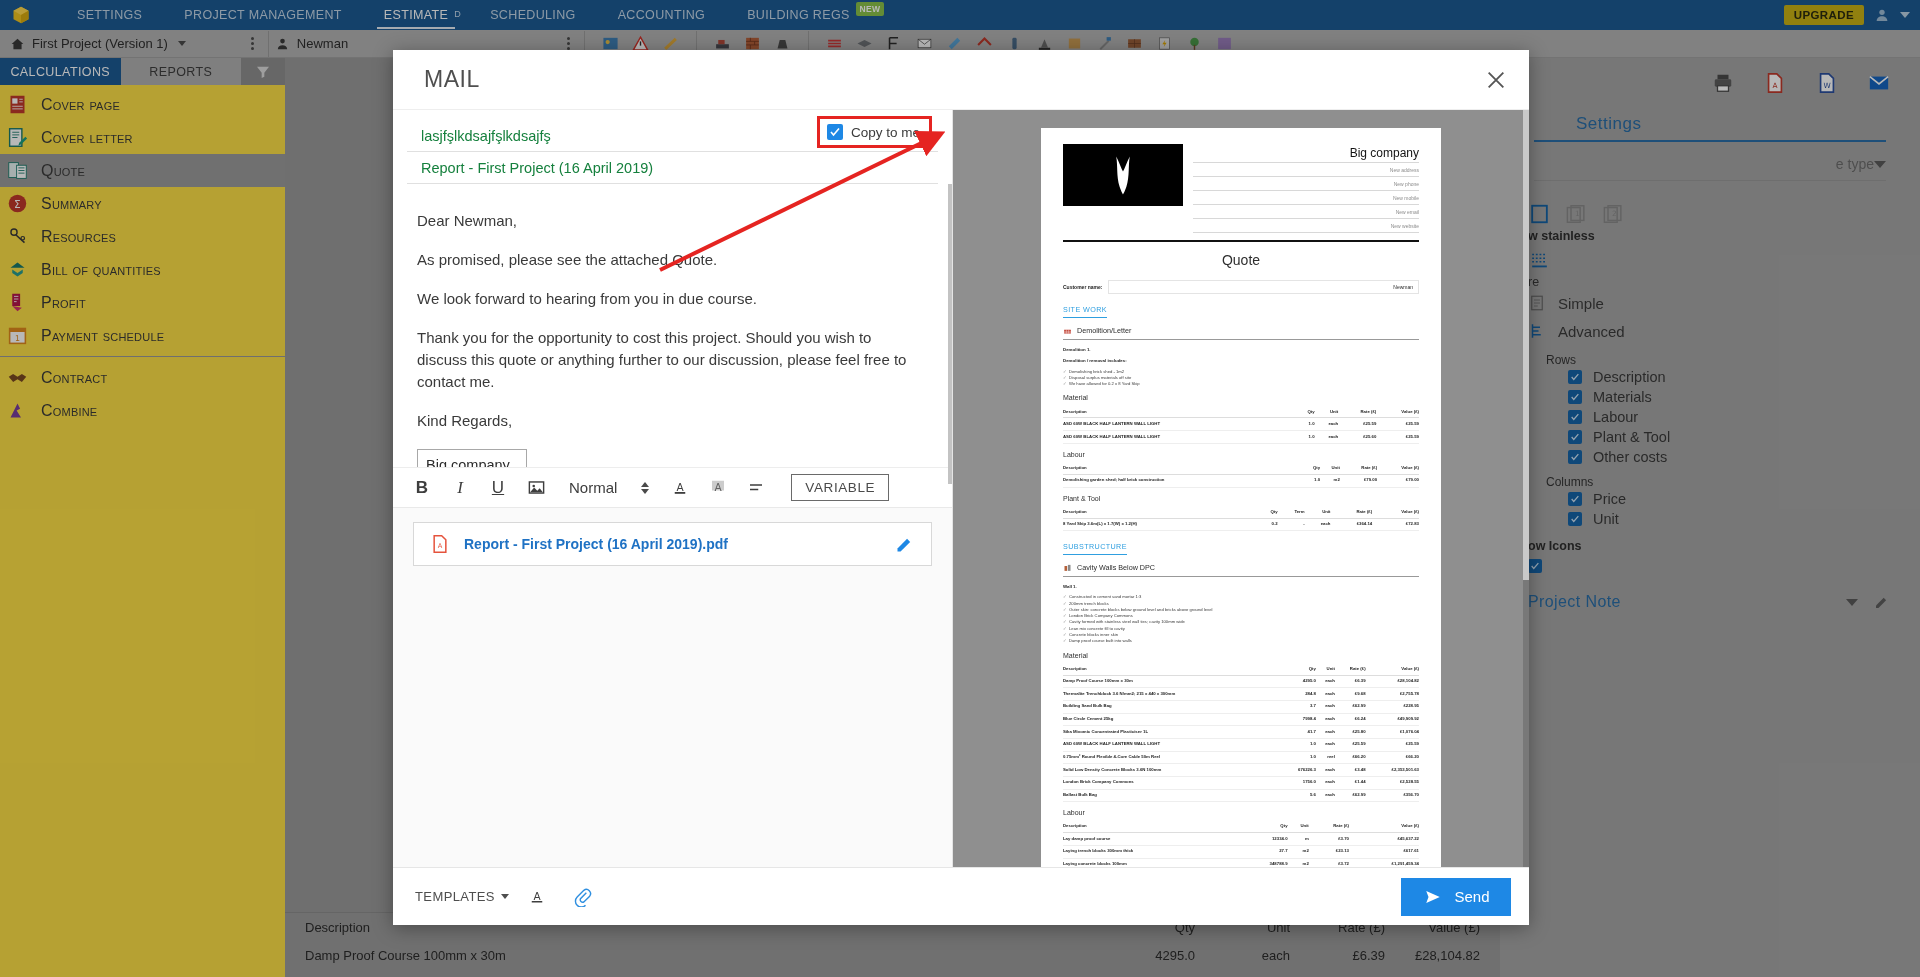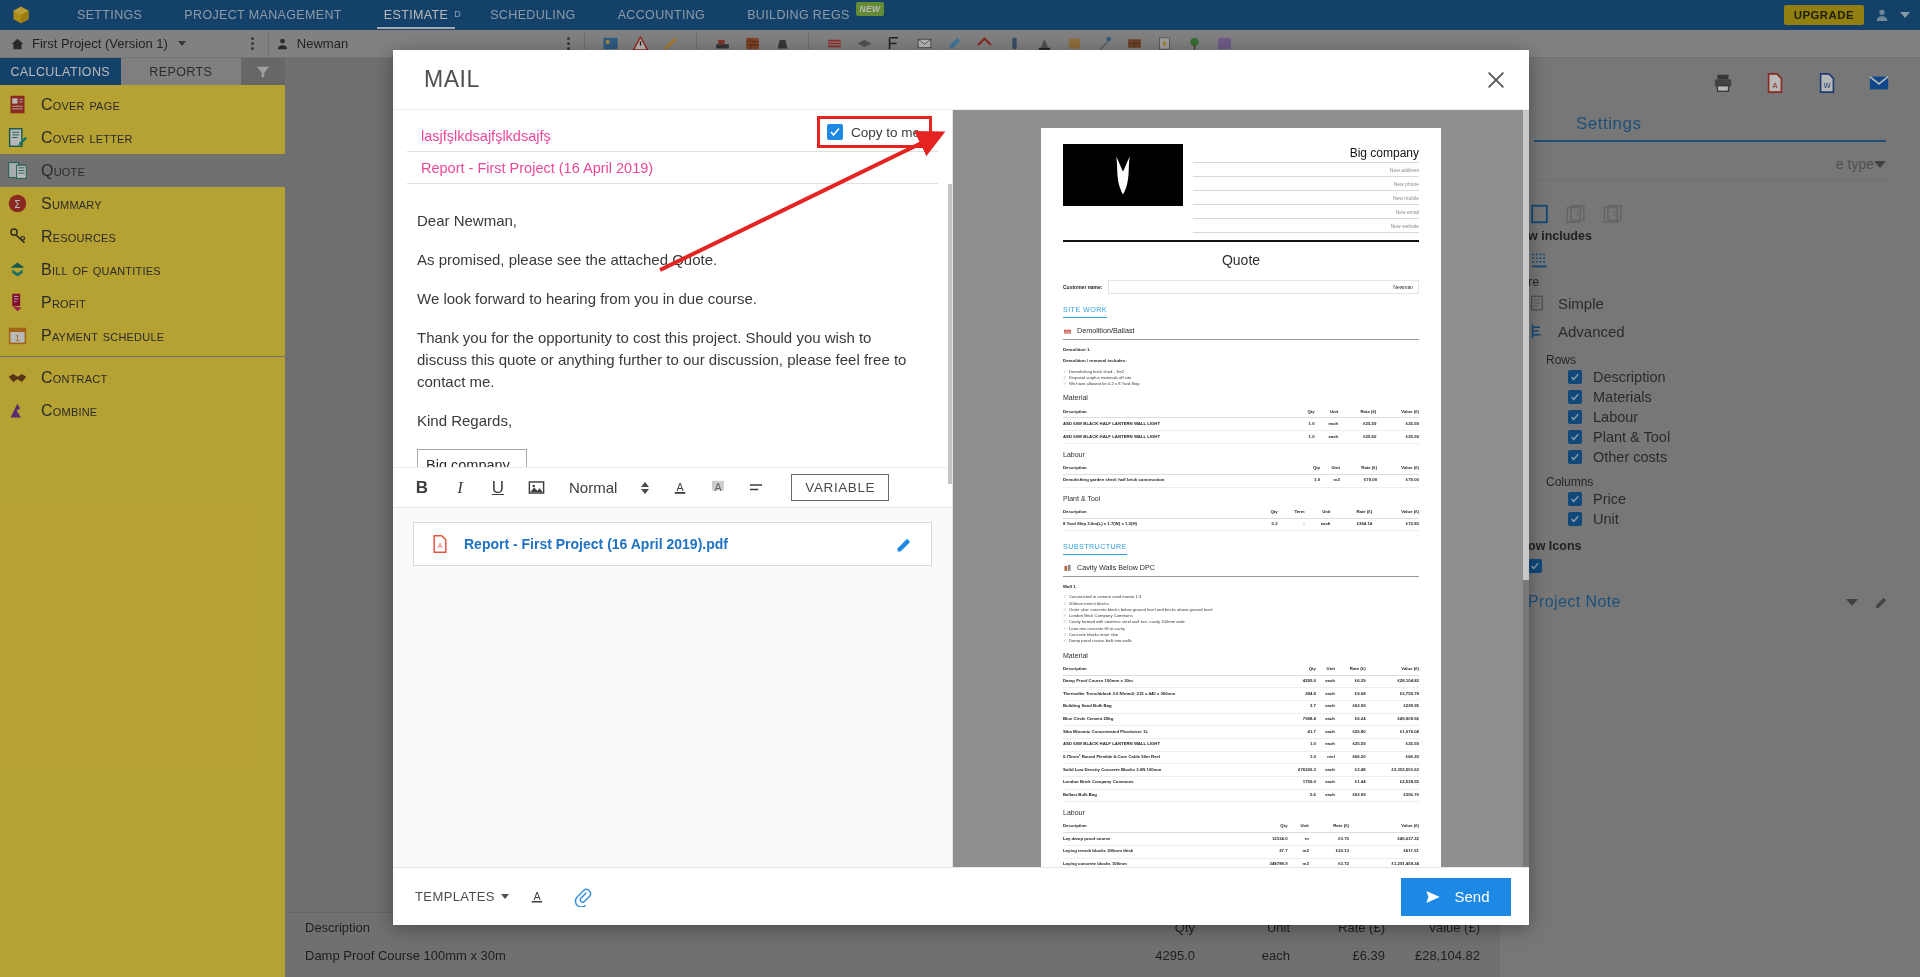--- a/index.html
+++ b/index.html
@@ -26,21 +26,20 @@
   }
   .topnav-item.active { color: #ffffff; }
   .topnav-item.active:after {
     content:""; position:absolute; left:14px; right:14px; bottom:1px; height:2px; background:#e7eef4;
   }
   .sup-d { position: absolute; top: -1px; right: 8px; font-size: 9px; color:#c9dced; }
   .badge-new {
     background: #8bc34a; color:#fff; font-size:8.5px; font-weight:bold;
     padding: 2px 4px; border-radius:2px; position:relative; top:-7px; left:2px;
     letter-spacing:.3px;
-    font-style:italic;
   }
   .topnav-right { margin-left:auto; display:flex; align-items:center; gap:10px; padding-right:10px; }
   .upgrade-btn {
     background:#c9b215; color:#2b2b10; font-size:11.5px; font-weight:bold;
     padding:4px 10px; border-radius:2px; letter-spacing:.4px; cursor:pointer;
   }
   .user-ico { width:16px; height:16px; display:block; }
   .caret-dn { width:0;height:0;border-left:5px solid transparent;border-right:5px solid transparent;border-top:6px solid #bcd2e3; }
 
   
@@ -129,21 +128,21 @@
   .modal-title { font-size:23px; color:#4f4f4f; letter-spacing:.5px; }
   .modal-x { margin-left:auto; cursor:pointer; width:22px;height:22px; }
 
   .modal-body { flex:1; display:flex; min-height:0; background:#fff; }
   .compose { width:560px; flex:none; display:flex; flex-direction:column; border-right:1px solid #e4e4e4;}
   .fld {
     height:32px; display:flex; align-items:center; padding:0 0 0 14px;
     border-bottom:1px solid #e0e0e0; margin:0 14px; font-size:14.5px; color:#2f2f2f; position:relative;
   }
   .fld-to { margin-top:10px; }
-  .fld input { border:none; outline:none; font-size:14.5px; font-family:inherit; color:#ec4899; width:100%; background:transparent; }
+  .fld input { border:none; outline:none; font-size:14.5px; font-family:inherit; color:#15803d; width:100%; background:transparent; }
   .copyme {
     position:absolute; right:6px; top:-4px; display:flex; align-items:center; gap:8px;
     border:3px solid #e52421; padding:5px 9px 5px 7px; background:#fff;
   }
   .copyme .cbox2 { width:16px;height:16px;background:#1e88e5;border-radius:2px;display:flex;align-items:center;justify-content:center;}
   .copyme span { font-size:13.5px; color:#3b3b3b;text-align:center; }
 
   .bodywrap { flex:1; position:relative; min-height:0; display:flex; }
   .bodytext {
     flex:1; padding:26px 24px 10px 24px; font-size:15px; line-height:22px; color:#3a3a3a; overflow:hidden;
@@ -531,21 +530,21 @@
           <rect x="2" y="5" width="14" height="16" fill="none" stroke="#8a8a8a" stroke-width="1.6"></rect>
           <rect x="6" y="3" width="14" height="16" fill="none" stroke="#8a8a8a" stroke-width="1.6"></rect>
           <text x="13" y="14" font-size="8" fill="#8a8a8a" text-anchor="middle" font-family="DejaVu Sans">1</text>
         </svg>
       <svg class="tile" viewBox="0 0 24 24">
           <rect x="2" y="5" width="14" height="16" fill="none" stroke="#8a8a8a" stroke-width="1.6"></rect>
           <rect x="6" y="3" width="14" height="16" fill="none" stroke="#8a8a8a" stroke-width="1.6"></rect>
           <text x="13" y="14" font-size="8" fill="#8a8a8a" text-anchor="middle" font-family="DejaVu Sans">2</text>
         </svg>
     </div>
-    <div class="rp-lbl-sm">w includes</div>
+    <div class="rp-lbl-sm">w stainless</div>
     <div style="padding:6px 0 4px 28px">
       <svg class="tile" viewBox="0 0 24 24">
           <path d="M4 6h16M4 10h16M4 14h16" stroke="#1565a8" stroke-width="1.6" stroke-dasharray="2 2"></path>
           <path d="M4 19h16" stroke="#1565a8" stroke-width="2"></path>
         </svg>
     </div>
     <div class="rp-lbl-gr">re</div>
     <div class="rp-opt">
       <svg style="width:18px;height:18px" viewBox="0 0 24 24">
           <rect x="5" y="3" width="14" height="18" fill="none" stroke="#6a6a6a" stroke-width="1.6"></rect>
@@ -756,21 +755,21 @@
             <span class="v">Newman</span>
           </div>
 
           <div>
             <div class="pv-sec">SITE WORK</div>
             <div class="pv-sub">
               <svg class="mini" viewBox="0 0 24 24">
                   <rect x="3" y="10" width="18" height="10" fill="#c0392b"></rect>
                   <path d="M3 14h18M3 17h18M9 10v10M15 10v10" stroke="#fff" stroke-width="1"></path>
                 </svg>
-              <span>Demolition/Ballast</span>
+              <span>Demolition/Letter</span>
             </div>
             <div class="pv-hr"></div>
             <div class="pv-p">Demolition 1.</div>
             <div class="pv-p">Demolition / removal includes:</div>
             <div class="pv-li">Demolishing brick shed - 1m2</div>
             <div class="pv-li">Disposal surplus materials off site</div>
             <div class="pv-li">We have allowed for 0.2 x 8 Yard Skip</div>
 
             <div class="pv-grp">Material</div>
             <table class="pvt">

